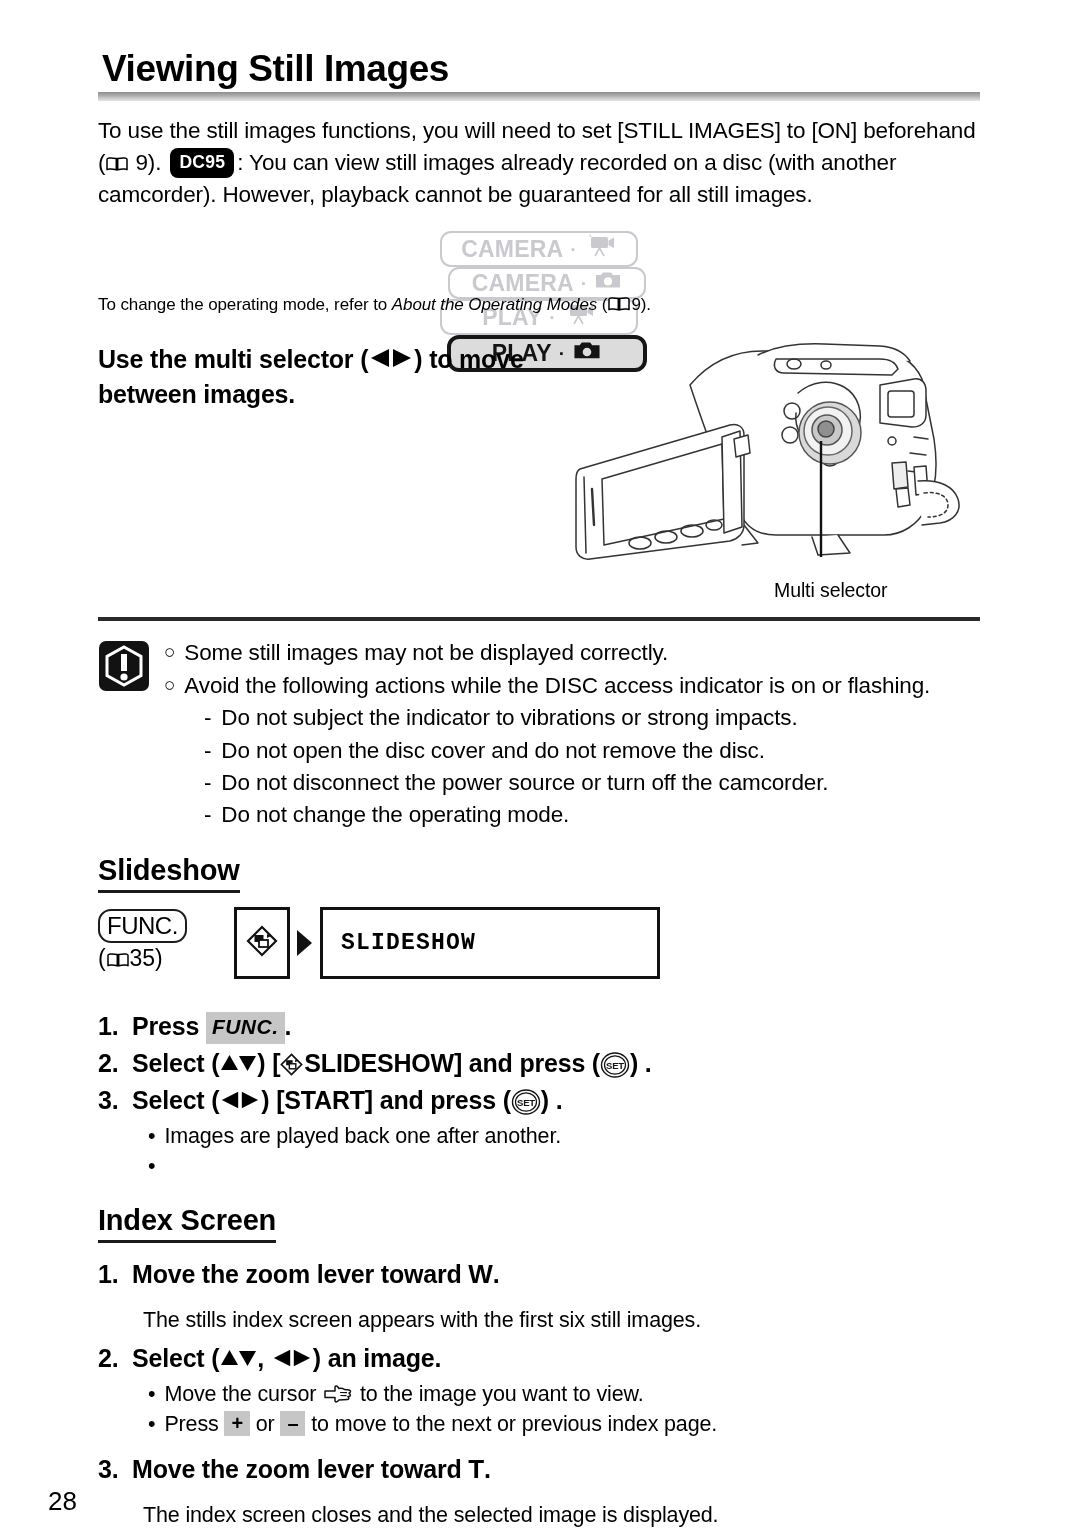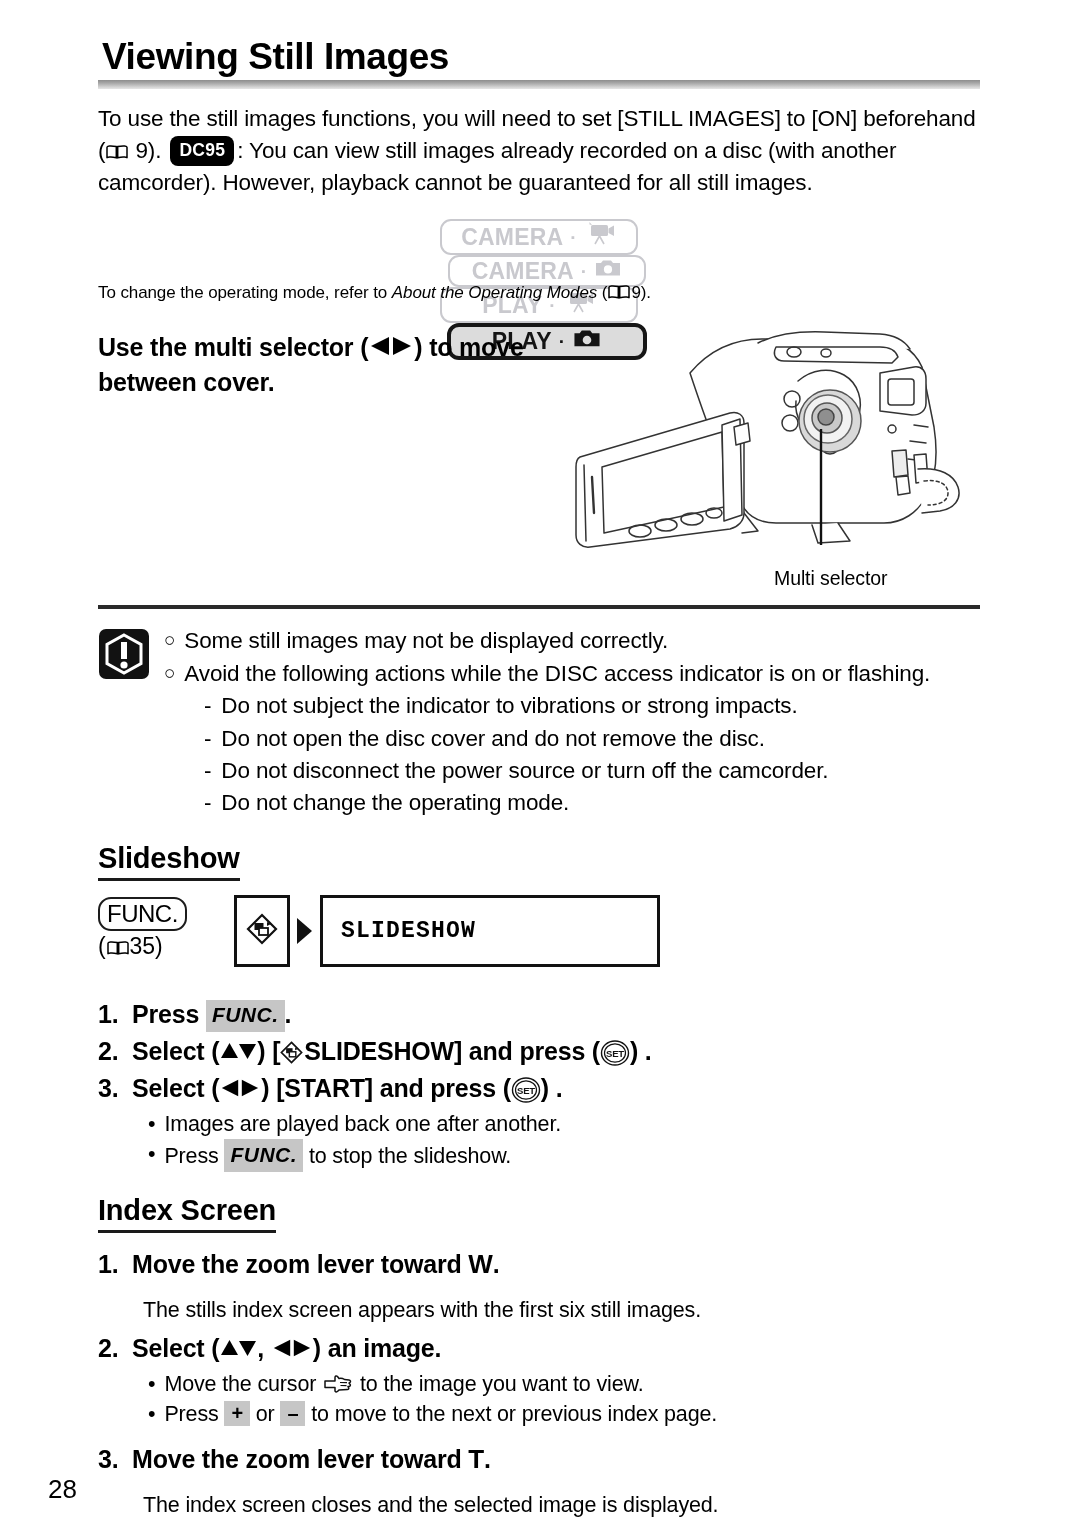--- a/index.html
+++ b/index.html
@@ -10,21 +10,21 @@
   body {
     width: 1080px;
     height: 1534px;
     position: relative;
     font-family: "Liberation Sans", sans-serif;
     color: #000000;
     overflow: hidden;
   }
   .page {
     position: absolute;
-    left: 0; top: 4px;
+    left: 0; top: 16px;
     width: 1080px;
     height: 1284px;
   }
   .content {
     position: absolute;
     left: 98px;
     top: 34px;
     width: 882px;
   }
 
@@ -434,21 +434,21 @@
           </svg></span><span>9).</span>
   </div>
 
   
   <div class="sel-row">
     <div class="sel-head">
       <span>Use the multi selector (</span><span class="tri"><svg width="46" height="22" viewBox="0 0 46 22">
               <path d="M21 2 L21 20 L3 11 Z" fill="#000"></path>
               <path d="M25 2 L25 20 L43 11 Z" fill="#000"></path>
             </svg></span><span>) to move</span><br>
-      <span>between cover.</span>
+      <span>between images.</span>
     </div>
 
     <div class="figure">
       <svg width="430" height="272" viewBox="0 0 430 272">
         <g fill="none" stroke="#333" stroke-width="1.5" stroke-linejoin="round" stroke-linecap="round">
 
           <path d="M128 56 C150 30 175 22 200 22 L312 22 C335 22 352 32 360 50 L372 110 C376 136 374 160 365 178 C356 196 340 206 322 206 L214 206 C196 206 184 198 178 184 L150 118 C142 98 134 74 128 56 Z" fill="#fff"></path>
 
           <path d="M196 26 C212 18 236 14 262 15 L318 17 C332 18 342 23 348 32" fill="#fff"></path>
           <path d="M214 30 L318 30 C328 30 334 34 336 40 L330 46 L222 44 C214 44 210 38 214 30 Z" fill="#fff"></path>
@@ -612,21 +612,20 @@
               </svg></span><span>) .</span></span>
     </div>
 
     <div class="sub">
       <span class="b">•</span>
       <span>Images are played back one after another.</span>
     </div>
 
     <div class="sub">
       <span class="b">•</span>
-      <span><span>Press </span><span class="chip-func">FUNC.</span><span> to stop the slideshow.</span></span>
     </div>
   </div>
 
   
   <div class="sect">Index Screen</div>
 
   <div class="steps">
 
     <div class="step">
       <span class="step-n">1.</span>

